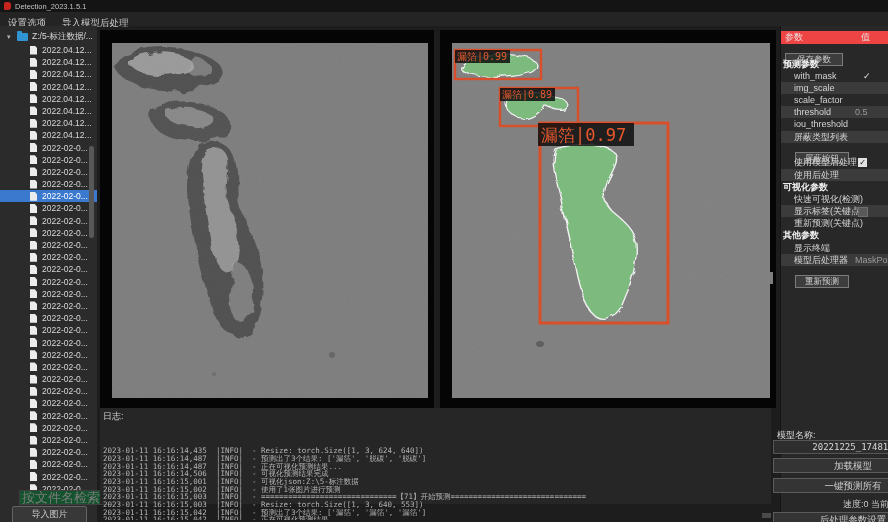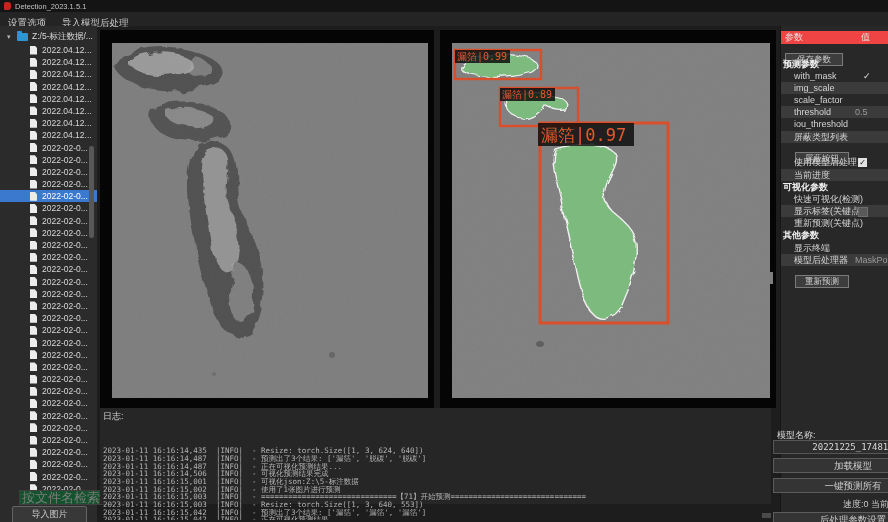--- a/index.html
+++ b/index.html
@@ -434,21 +434,21 @@
           <span class="pcheck"></span>
         </div>
 
         <div class="prow t-row check-checked">
           <span class="plabel">使用模型后处理</span>
           <span class="pvalue"></span>
           <span class="pcheck"></span>
         </div>
 
         <div class="prow t-row shaded">
-          <span class="plabel">当前进度</span>
+          <span class="plabel">使用后处理</span>
           <span class="pvalue"></span>
           <span class="pcheck"></span>
         </div>
 
         <div class="prow t-section">
           <span class="plabel">可视化参数</span>
           <span class="pvalue"></span>
           <span class="pcheck"></span>
         </div>
 

